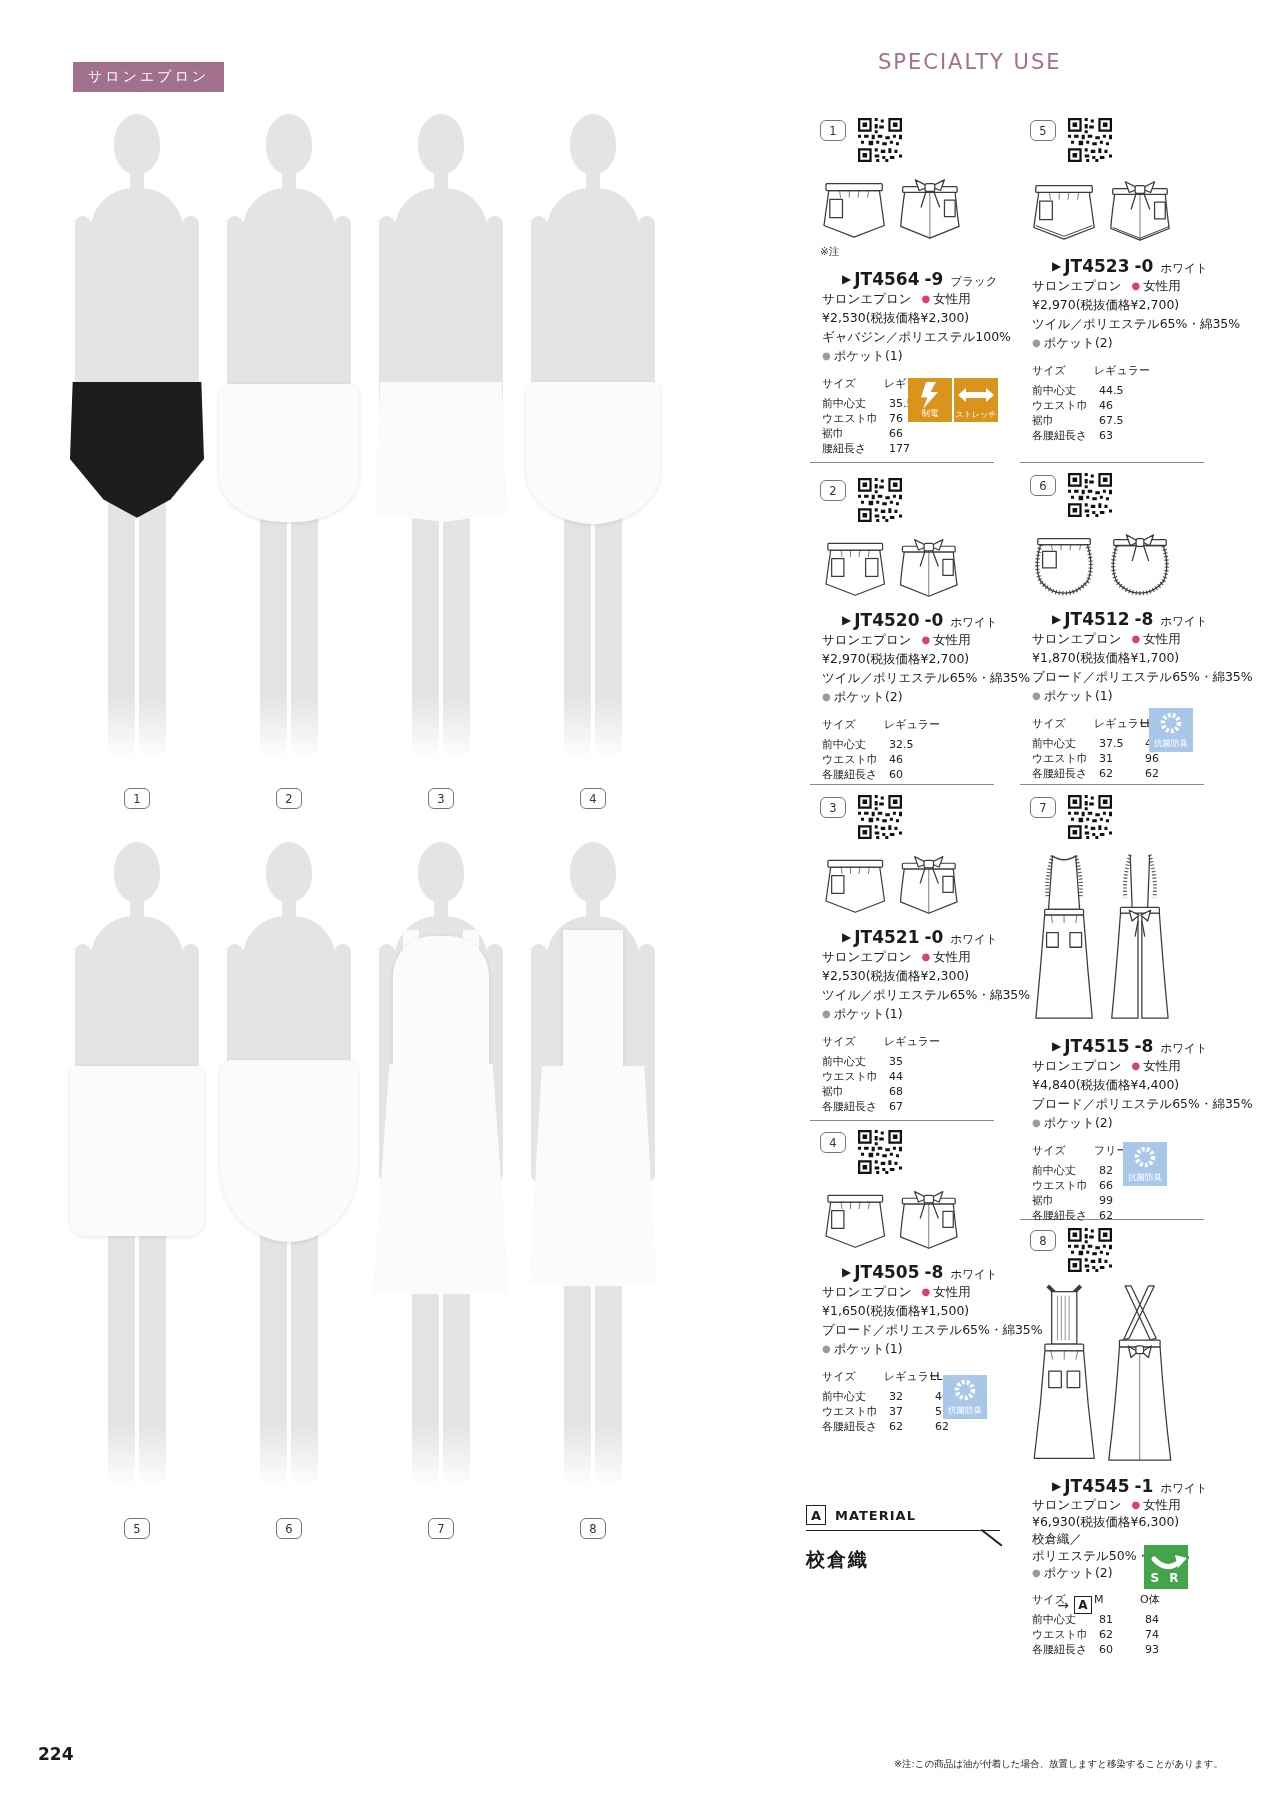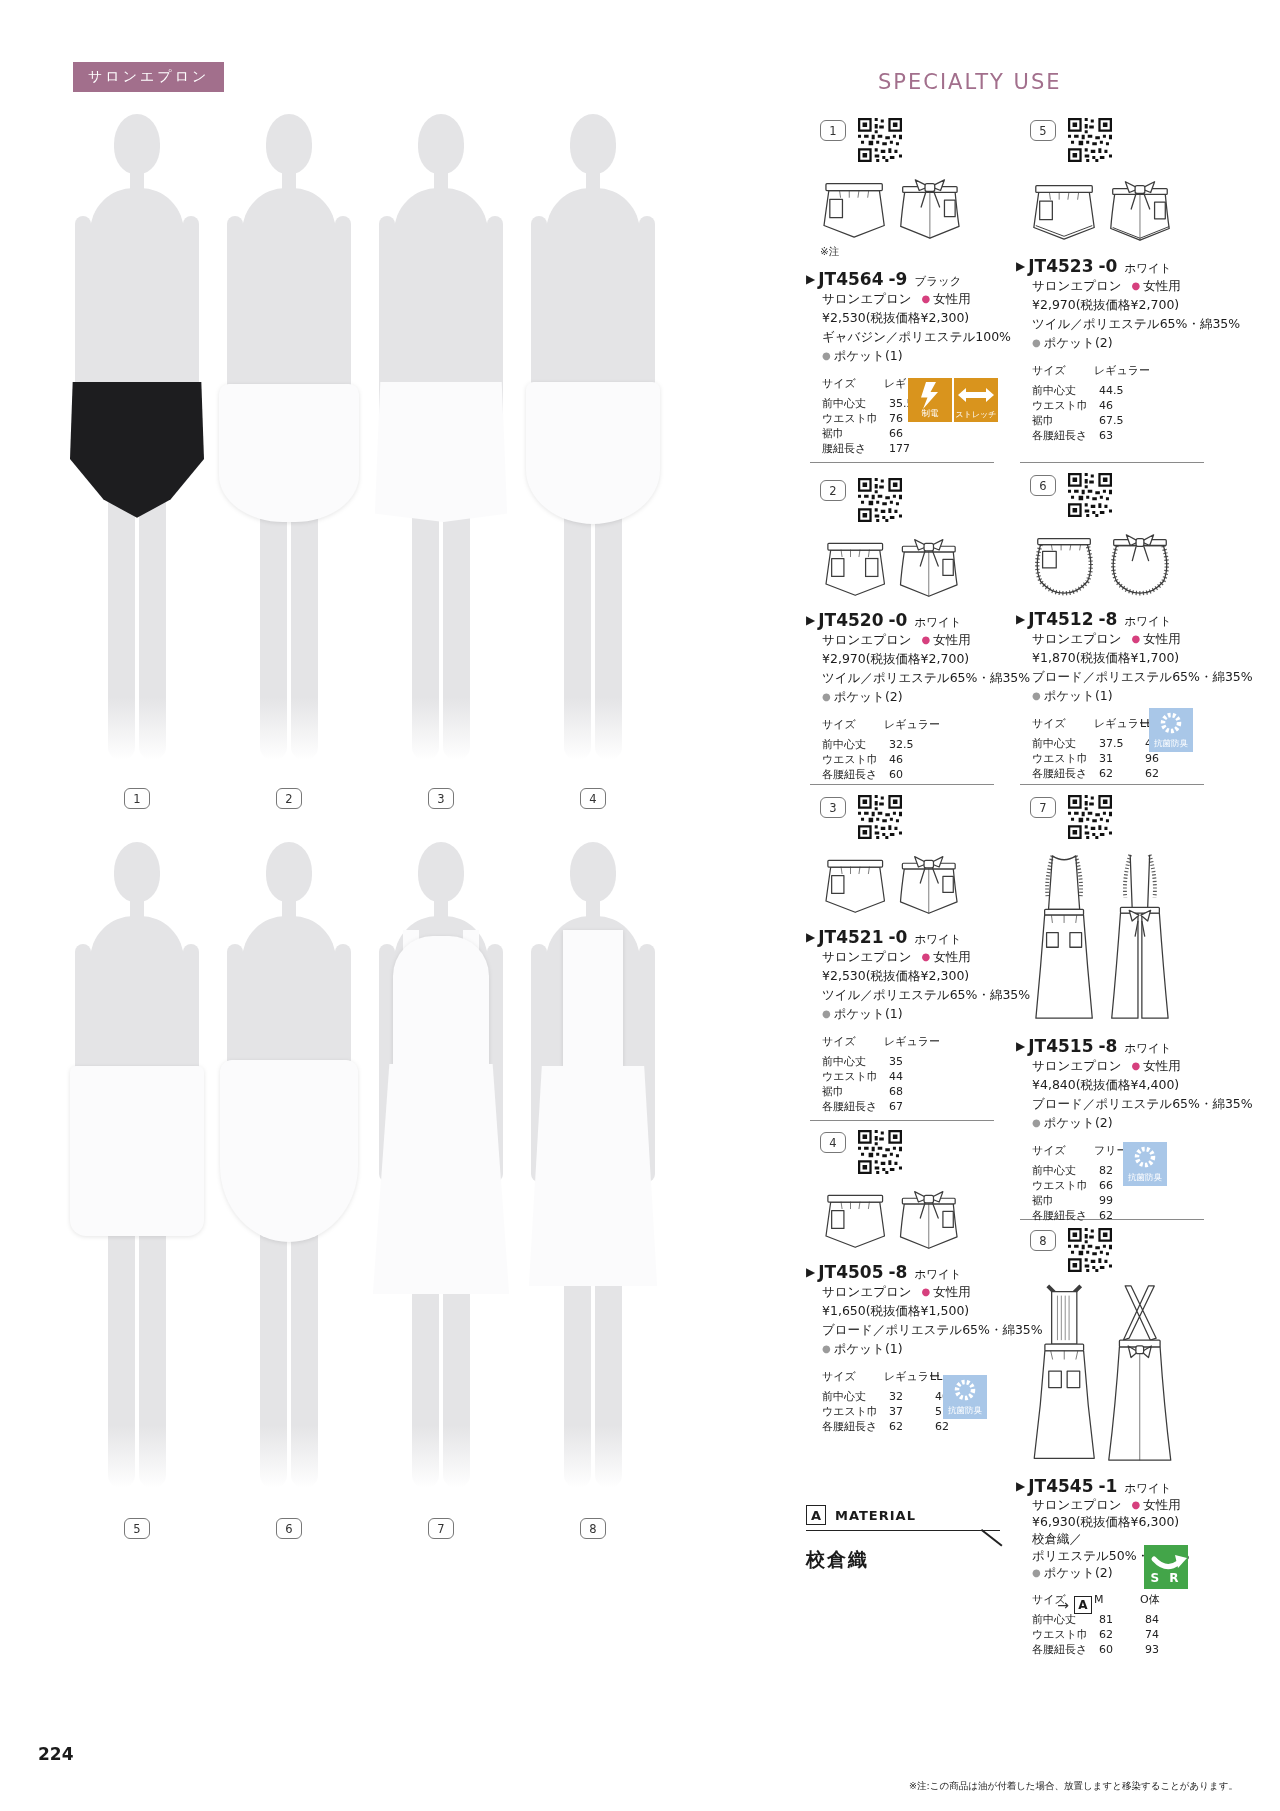--- a/index.html
+++ b/index.html
@@ -6,21 +6,21 @@
   html,body { width:1280px; height:1811px; }
   body { position:relative; background:#fff; overflow:hidden;
          font-family:"DejaVu Sans","Liberation Sans",sans-serif; color:#1b1b1b; }
   :root { --sil:#e4e4e6; --mauve:#a26f8c; --pink:#d6407e; --orange:#d9941d;
           --blue:#a9c7e8; --green:#43a549; --ink:#3c3c3c; }
 
   
   .tag-badge { position:absolute; left:73px; top:62px; background:var(--mauve); color:#fff;
                font-size:14px; letter-spacing:3px; padding:6px 15px; }
   .specialty { position:absolute; left:878px; top:50px; color:var(--mauve);
-               font-size:21px; letter-spacing:2px; font-weight:500;margin-top:20px; }
+               font-size:21px; letter-spacing:2px; font-weight:500; }
 
   
   .fig { position:absolute; width:152px; height:668px; }
   .fig > div { position:absolute; }
   .f-head { left:50%; transform:translateX(-50%); top:4px; width:46px; height:60px;
             border-radius:50% 50% 45% 45%; background:var(--sil); }
   .f-neck { left:50%; transform:translateX(-50%); top:58px; width:14px; height:24px; background:var(--sil); }
   .f-body { left:50%; transform:translateX(-50%); top:78px; width:94px; height:268px;
             border-radius:44px 44px 22px 22px; background:var(--sil); }
   .f-arm { top:106px; width:16px; height:238px; border-radius:8px; background:var(--sil); }
@@ -51,21 +51,21 @@
               background:#fff; }
 
   
   .product { position:absolute; width:194px; }
   .divider { position:absolute; height:1px; background:#8a8a8a; width:184px; }
   .p-top { display:flex; gap:12px; align-items:flex-start; padding-left:14px; height:46px; }
   .p-top .numbadge { position:static; margin-top:2px; flex:0 0 auto; }
   .qr { width:44px; height:44px; }
   .p-drawing { margin:10px 0 0 12px; }
   .draw-note { font-size:10.5px; color:#333; padding-left:14px; margin-top:3px; }
-  .p-code { margin-top:10px; font-size:17px; font-weight:bold; white-space:nowrap; }
+  .p-code { margin-top:10px; font-size:17px; font-weight:bold; white-space:nowrap;margin-left:36px; }
   .p-code .tri { font-size:12px; margin-right:3px; vertical-align:2px; }
   .p-code .sfx { margin-left:5px; }
   .p-code .cname { font-size:11.5px; font-weight:normal; margin-left:7px; }
   .p-line { font-size:12.5px; line-height:19px; padding-left:16px; white-space:nowrap; }
   .p-line.tight { line-height:17px; }
   .dot { font-size:10px; vertical-align:1px; }
   .dot.pink { color:var(--pink); margin:0 3px 0 10px; }
   .dot.gray { color:#9b9b9b; margin-right:3px; }
   .sizes { margin-top:11px; padding-left:16px; font-size:11px; color:#222; }
   .srow { display:flex; line-height:15px; }
@@ -100,21 +100,21 @@
   .m-swatch { position:relative; margin-top:12px; width:164px; height:150px;
               background:
                 repeating-linear-gradient(0deg, rgba(0,0,0,.018) 0 1px, transparent 1px 3px),
                 repeating-linear-gradient(90deg, rgba(0,0,0,.015) 0 1px, transparent 1px 4px),
                 linear-gradient(135deg,#f7f7f4 0%,#f2f2ef 52%,#e3e2dd 53%,#d8d6cf 78%,#cfcdc5 100%); }
   .m-scale { position:absolute; right:10px; bottom:8px; text-align:right; color:#222; }
   .m-scale span { font-size:11px; letter-spacing:0.5px; }
 
   
   .page-num { position:absolute; left:38px; top:1744px; font-size:17px; font-weight:bold; }
-  .foot-note { position:absolute; right:42px; top:1758px; font-size:9.5px; color:#222; white-space:nowrap;margin-top:22px; }
+  .foot-note { position:absolute; right:57px; top:1758px; font-size:9.5px; color:#222; white-space:nowrap; }
 
   svg.ln-draw { display:block; }
 </style>
 </head>
 <body>
 
 <svg width="0" height="0" style="position:absolute" aria-hidden="true">
 <defs>
   <g id="qr-sym">
     <path fill="#111" d="M0 0h9v9H0zM20 0h9v9h-9zM0 20h9v9H0z"></path>

